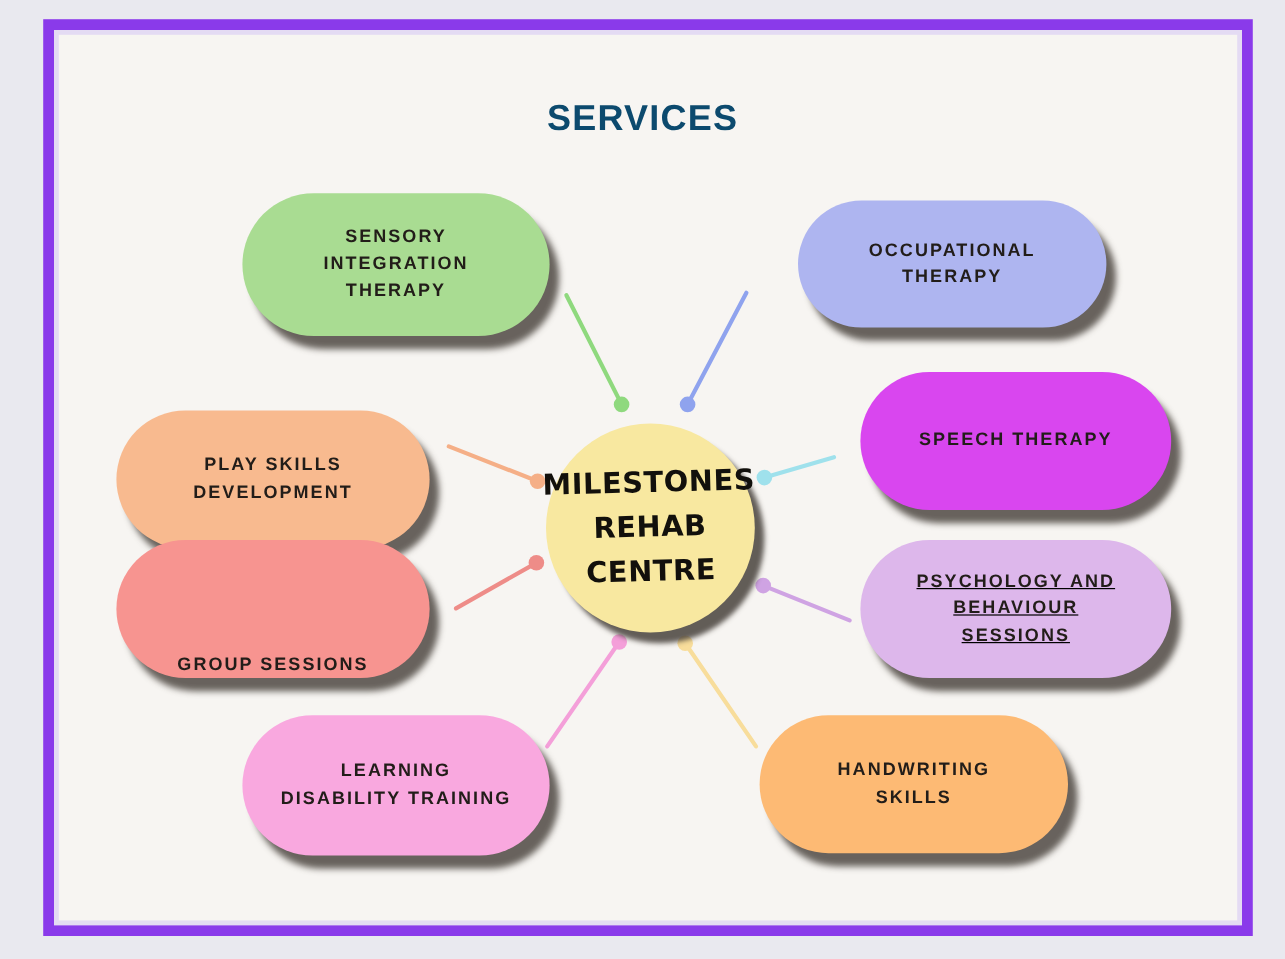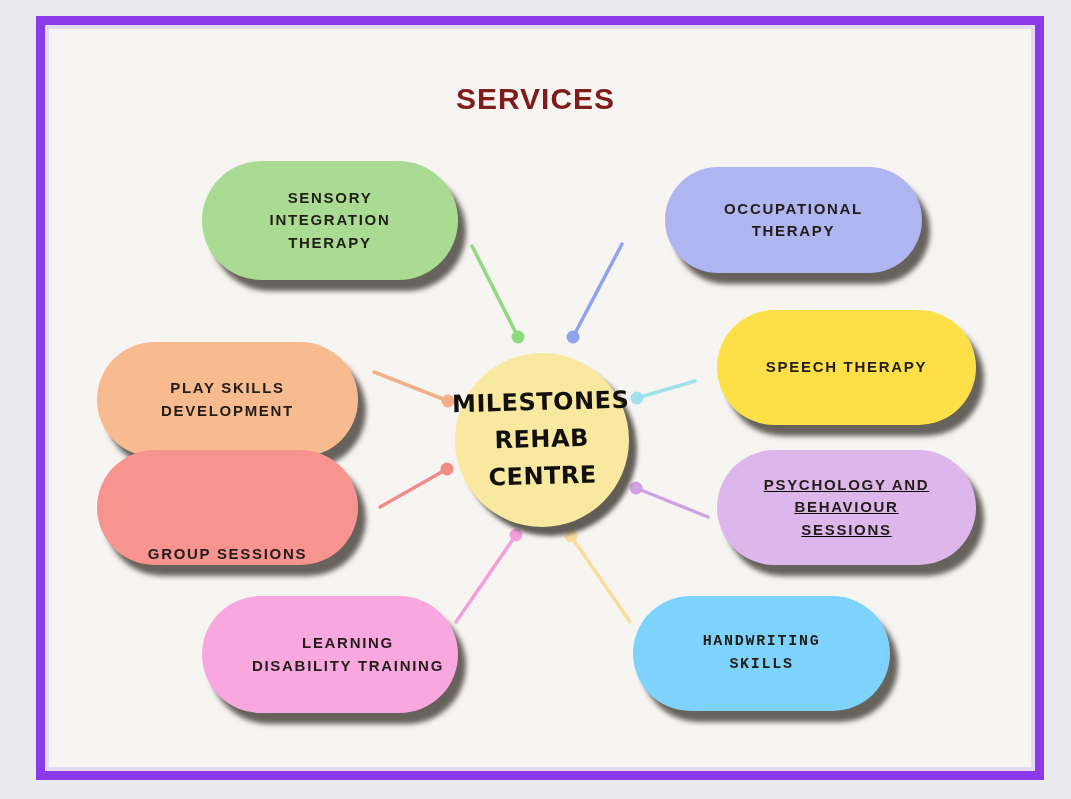--- a/index.html
+++ b/index.html
@@ -32,21 +32,21 @@
   }
   #diagram-title {
     position: absolute;
     left: 0;
     top: 82px;
     width: 1071px;
     text-align: center;
     font-size: 30px;
     font-weight: 700;
     letter-spacing: 1px;
-    color: #7f1d1d;
+    color: #0c4a6e;
   }
   #connector-svg {
     position: absolute;
     left: 0;
     top: 0;
     width: 1071px;
     height: 799px;
     pointer-events: none;
   }
   .bubble {
@@ -135,36 +135,36 @@
 THERAPY</div>
   </div>
   <div class="bubble pos-occupational" style="background-color: rgb(174, 181, 240);">
     <div class="bubble-label">OCCUPATIONAL
 THERAPY</div>
   </div>
   <div class="bubble pos-play" style="background-color: rgb(248, 186, 143); margin-top: 32px;">
     <div class="bubble-label">PLAY SKILLS
 DEVELOPMENT</div>
   </div>
-  <div class="bubble pos-speech" style="background-color: #fde047;">
+  <div class="bubble pos-speech" style="background-color: #d946ef;">
     <div class="bubble-label">SPEECH THERAPY</div>
   </div>
   <div class="bubble pos-group" style="background-color: rgb(247, 148, 144); align-items: flex-end;">
     <div class="bubble-label">GROUP SESSIONS</div>
   </div>
   <div class="bubble pos-psychology" style="background-color: rgb(221, 183, 235); text-decoration: underline;">
     <div class="bubble-label">PSYCHOLOGY AND
 BEHAVIOUR
 SESSIONS</div>
   </div>
-  <div class="bubble pos-learning" style="background-color: rgb(249, 168, 223); justify-content: flex-end;">
+  <div class="bubble pos-learning" style="background-color: rgb(249, 168, 223);">
     <div class="bubble-label">LEARNING
 DISABILITY TRAINING</div>
   </div>
-  <div class="bubble pos-handwriting" style="background-color: #7dd3fc; font-family: Liberation Mono, monospace;">
+  <div class="bubble pos-handwriting" style="background-color: #fdba74;">
     <div class="bubble-label">HANDWRITING
 SKILLS</div>
   </div>
 
   <div id="center-node" style="background-color: rgb(248, 232, 160);">
     <div id="center-label" style="color: rgb(18, 16, 12);">MILESTONES
 REHAB
 CENTRE</div>
   </div>
 </div>

